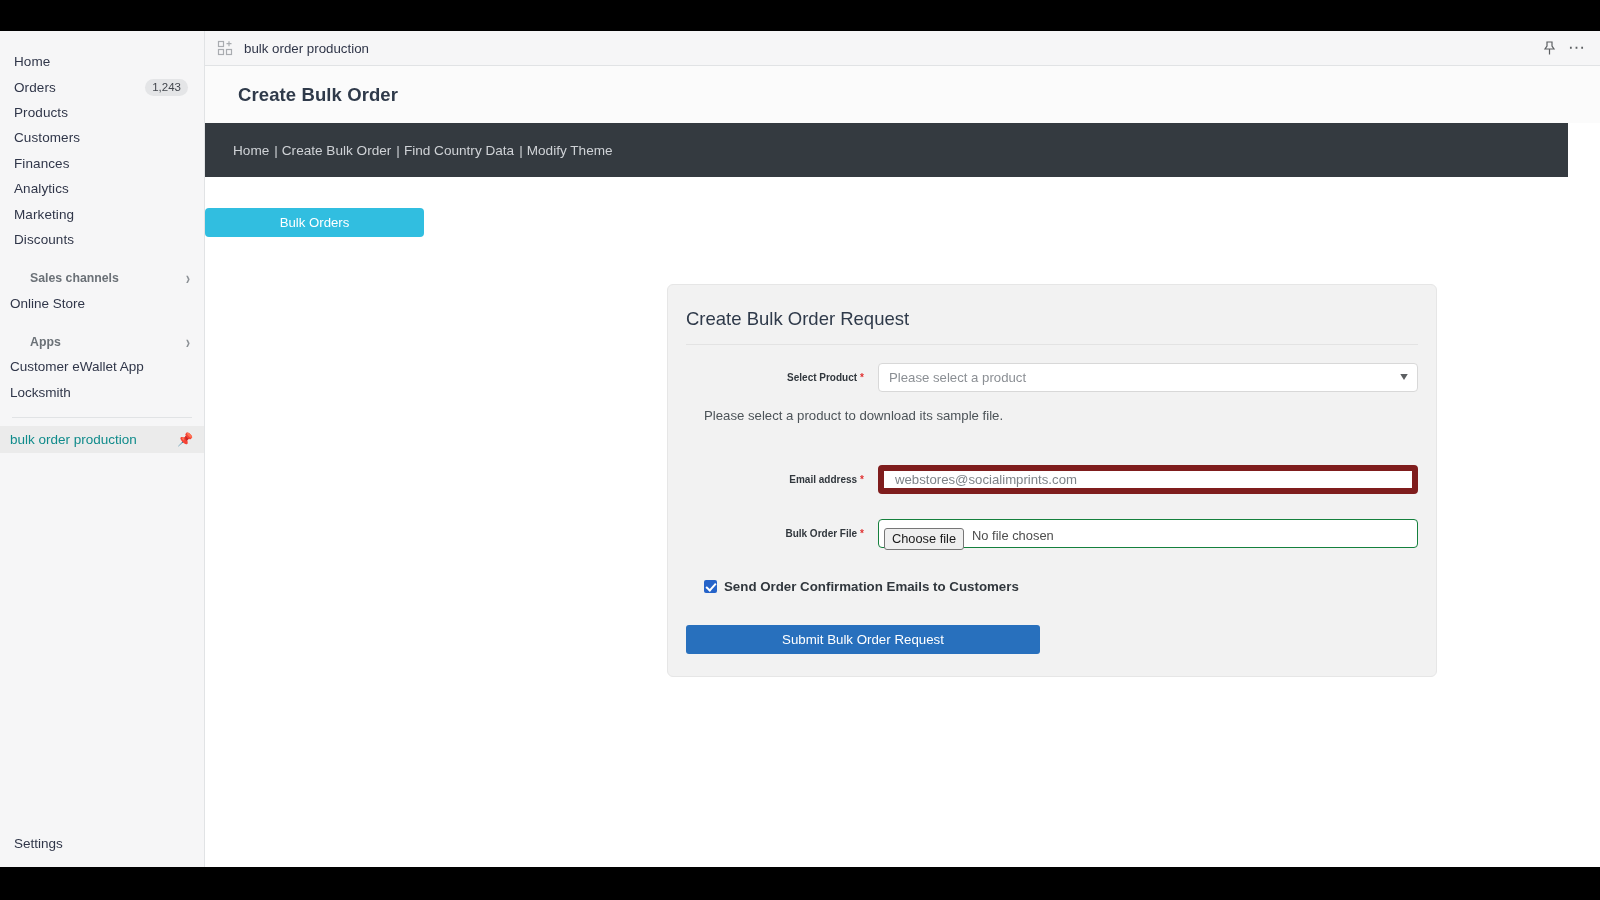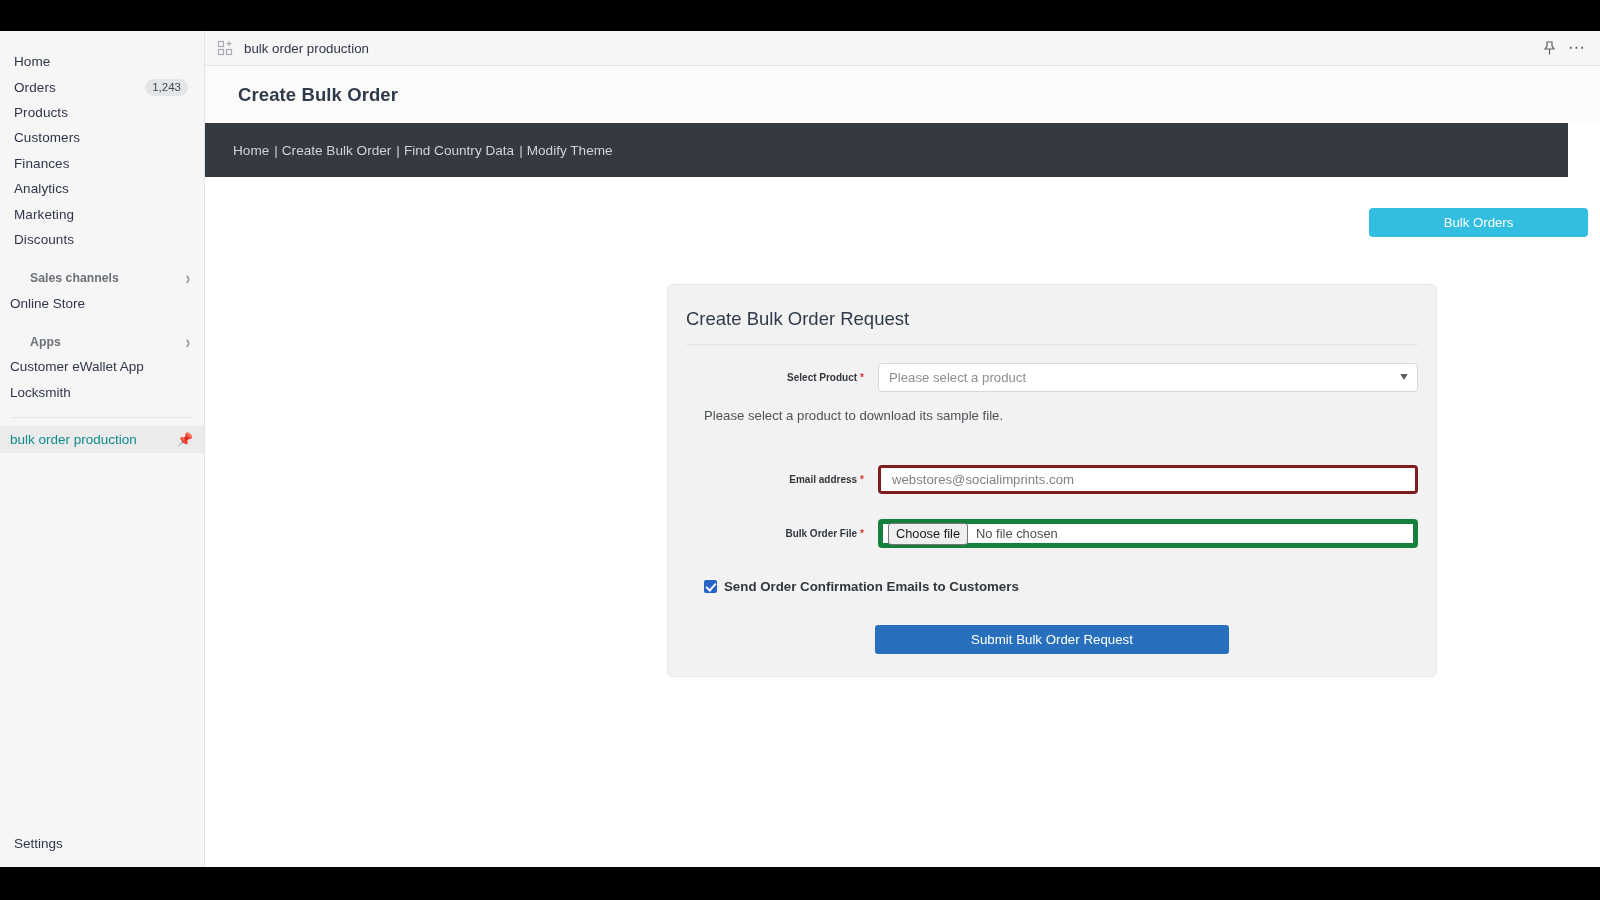--- a/index.html
+++ b/index.html
@@ -128,21 +128,21 @@
   }
   .darknav a {
     color: #cfd2d6;
     font-size: 13.6px;
     text-decoration: none;
     cursor: pointer;
   }
   .darknav .sep { color: #cfd2d6; font-size: 13.6px; padding: 0 4px 0 5px; }
 
   .actionrow {
-    display: flex; justify-content: flex-end;
+    display: flex; justify-content: flex-start;
     padding: 31px 12px 0 0;
   }
   .btn-bulk {
     background: #31bee0;
     color: #ffffff;
     border: none;
     border-radius: 4px;
     width: 219px; height: 29px;
     font-size: 13.2px;
     font-family: "Liberation Sans", sans-serif;
@@ -198,33 +198,33 @@
   }
   .hint {
     font-size: 13.2px;
     color: #4c5358;
     padding: 11px 0 0 18px;
     margin-bottom: 42px;
   }
   .text-input {
     width: 100%; height: 29px;
     background: #ffffff;
-    border: 3px solid #7f1d1d;
+    border: 6px solid #7f1d1d;
     border-radius: 4px;
     padding: 0 11px;
     font-size: 13.2px;
     color: #7d8287;
     font-family: "Liberation Sans", sans-serif;
   }
   .file-input {
     width: 100%; height: 29px;
     background: #ffffff;
-    border: 5px solid #15803d;
+    border: 1px solid #15803d;
     border-radius: 4px;
-    display: flex; align-items: center;
+    display: flex; align-items: flex-start;
     padding: 8px 5px;
     cursor: pointer;
   }
   .choose-btn {
     background: #efefef;
     border: 1px solid #767676;
     border-radius: 3px;
     font-size: 12.8px;
     color: #1a1a1a;
     padding: 2px 7px 3px 7px;
@@ -257,21 +257,21 @@
     position: absolute;
     left: 4px; top: 1px;
     width: 4px; height: 8px;
     border: solid #ffffff;
     border-width: 0 2px 2px 0;
     transform: rotate(42deg);
   }
   .check-label {
     font-size: 13.3px; font-weight: bold; color: #31373d;
   }
-  .submit-wrap { display: flex; justify-content: center; padding-top: 31px; }
+  .submit-wrap { display: flex; padding-top: 31px; }
   .btn-submit {
     width: 354px; height: 29px;
     background: #2870bd;
     border: none;
     border-radius: 3px;
     color: #ffffff;
     font-size: 13.3px;
     font-family: "Liberation Sans", sans-serif;
     cursor: pointer;
   }

